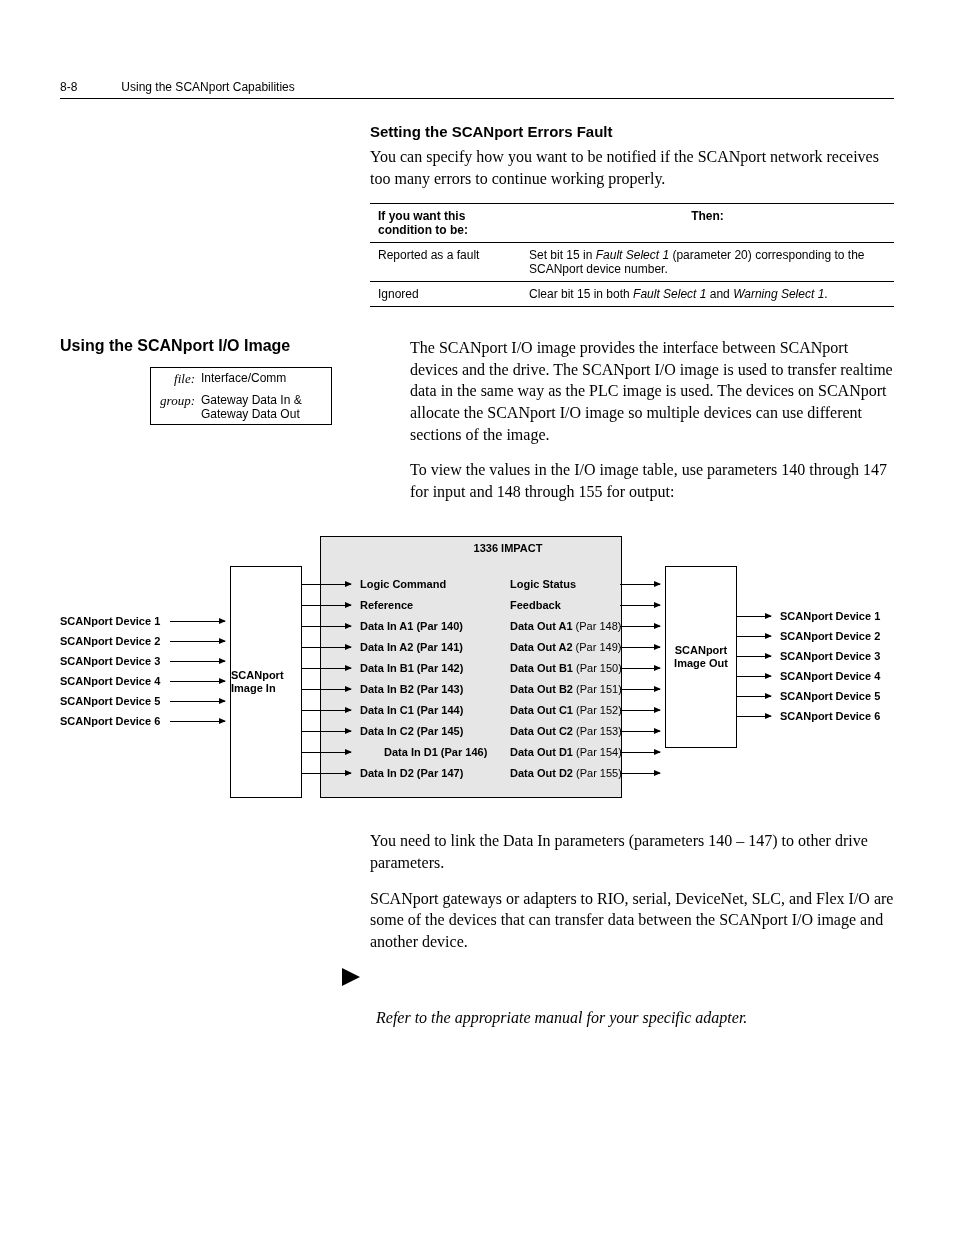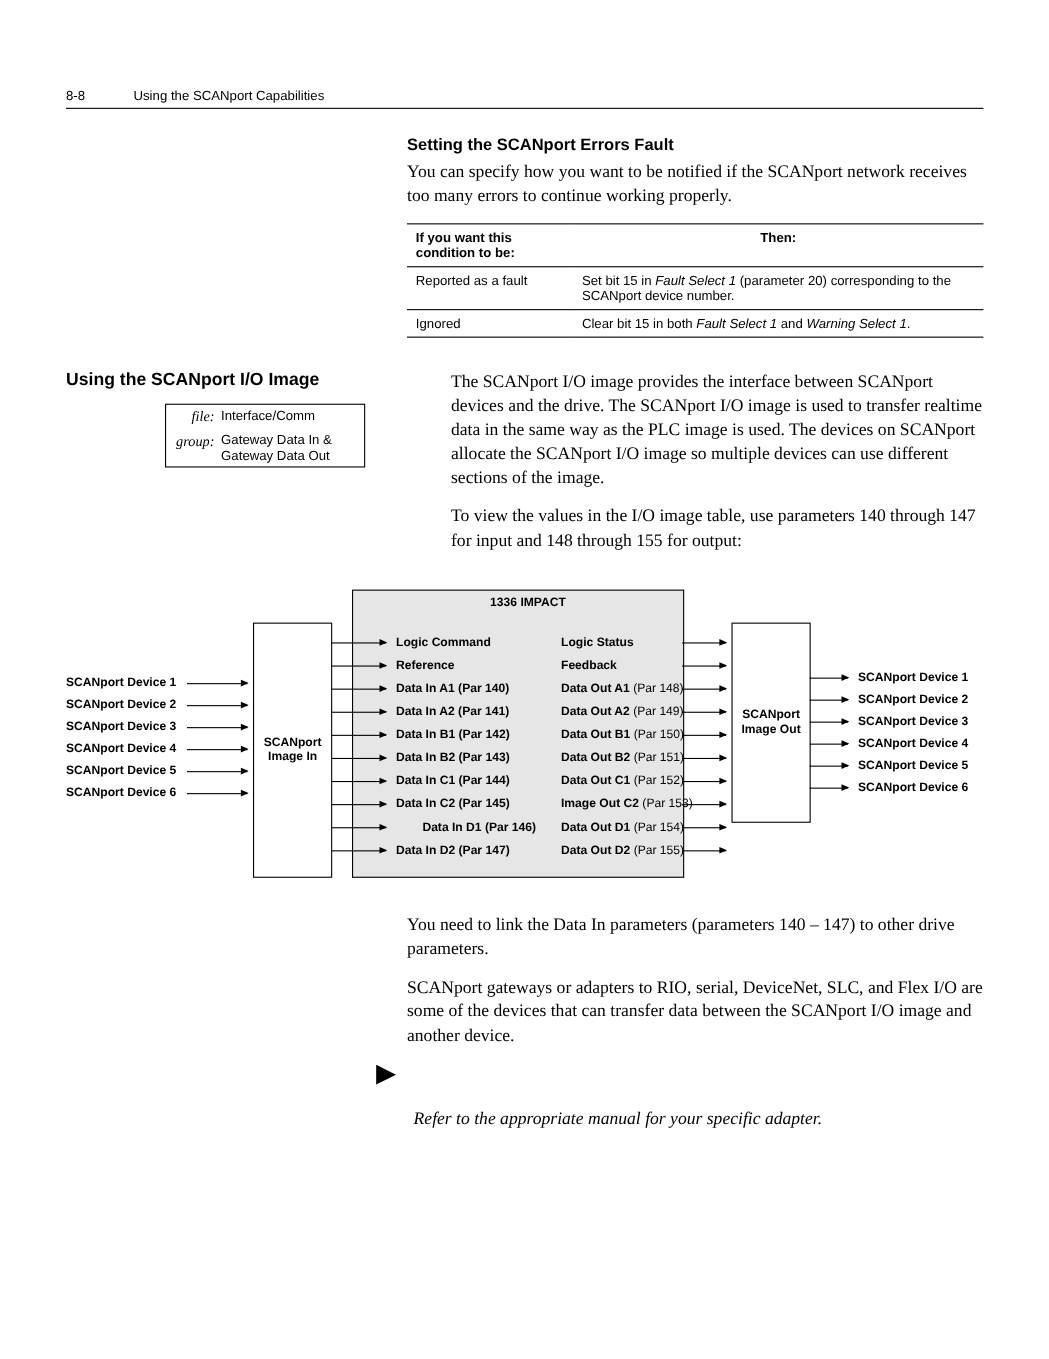--- a/index.html
+++ b/index.html
@@ -127,32 +127,32 @@
     border: 1px solid #000;
   }
   .impact-title {
     position: absolute;
     left: 260px;
     top: 6px;
     width: 320px;
     text-align: center;
     font-weight: bold;
     font-size: 11px;
+    padding-left: 28px;
   }
   .sp-image-in {
     position: absolute;
     left: 170px;
     top: 30px;
     width: 70px;
     height: 230px;
     border: 1px solid #000;
     display: flex;
     align-items: center;
     justify-content: center;
-    text-align: center;
     font-weight: bold;
     line-height: 1.2;
     background:#fff;
   }
   .sp-image-out {
     position: absolute;
     left: 605px;
     top: 30px;
     width: 70px;
     height: 180px;
@@ -343,21 +343,21 @@
         <div class="data-out" style="top: 84px;"><span>Data Out A1</span> <span class="par">(Par 148)</span></div>
         <div class="line-out" style="left: 560px; top: 90px; width: 40px;"></div>
         <div class="data-out" style="top: 105px;"><span>Data Out A2</span> <span class="par">(Par 149)</span></div>
         <div class="line-out" style="left: 560px; top: 111px; width: 40px;"></div>
         <div class="data-out" style="top: 126px;"><span>Data Out B1</span> <span class="par">(Par 150)</span></div>
         <div class="line-out" style="left: 560px; top: 132px; width: 40px;"></div>
         <div class="data-out" style="top: 147px;"><span>Data Out B2</span> <span class="par">(Par 151)</span></div>
         <div class="line-out" style="left: 560px; top: 153px; width: 40px;"></div>
         <div class="data-out" style="top: 168px;"><span>Data Out C1</span> <span class="par">(Par 152)</span></div>
         <div class="line-out" style="left: 560px; top: 174px; width: 40px;"></div>
-        <div class="data-out" style="top: 189px;"><span>Image Out C2</span> <span class="par">(Par 153)</span></div>
+        <div class="data-out" style="top: 189px;"><span>Data Out C2</span> <span class="par">(Par 153)</span></div>
         <div class="line-out" style="left: 560px; top: 195px; width: 40px;"></div>
         <div class="data-out" style="top: 210px;"><span>Data Out D1</span> <span class="par">(Par 154)</span></div>
         <div class="line-out" style="left: 560px; top: 216px; width: 40px;"></div>
         <div class="data-out" style="top: 231px;"><span>Data Out D2</span> <span class="par">(Par 155)</span></div>
         <div class="line-out" style="left: 560px; top: 237px; width: 40px;"></div>
         <div class="arrow-l" style="left: 676px; top: 80px; width: 35px;"></div>
         <div class="dev-right" style="top: 74px;">SCANport Device 1</div>
         <div class="arrow-l" style="left: 676px; top: 100px; width: 35px;"></div>
         <div class="dev-right" style="top: 94px;">SCANport Device 2</div>
         <div class="arrow-l" style="left: 676px; top: 120px; width: 35px;"></div>

